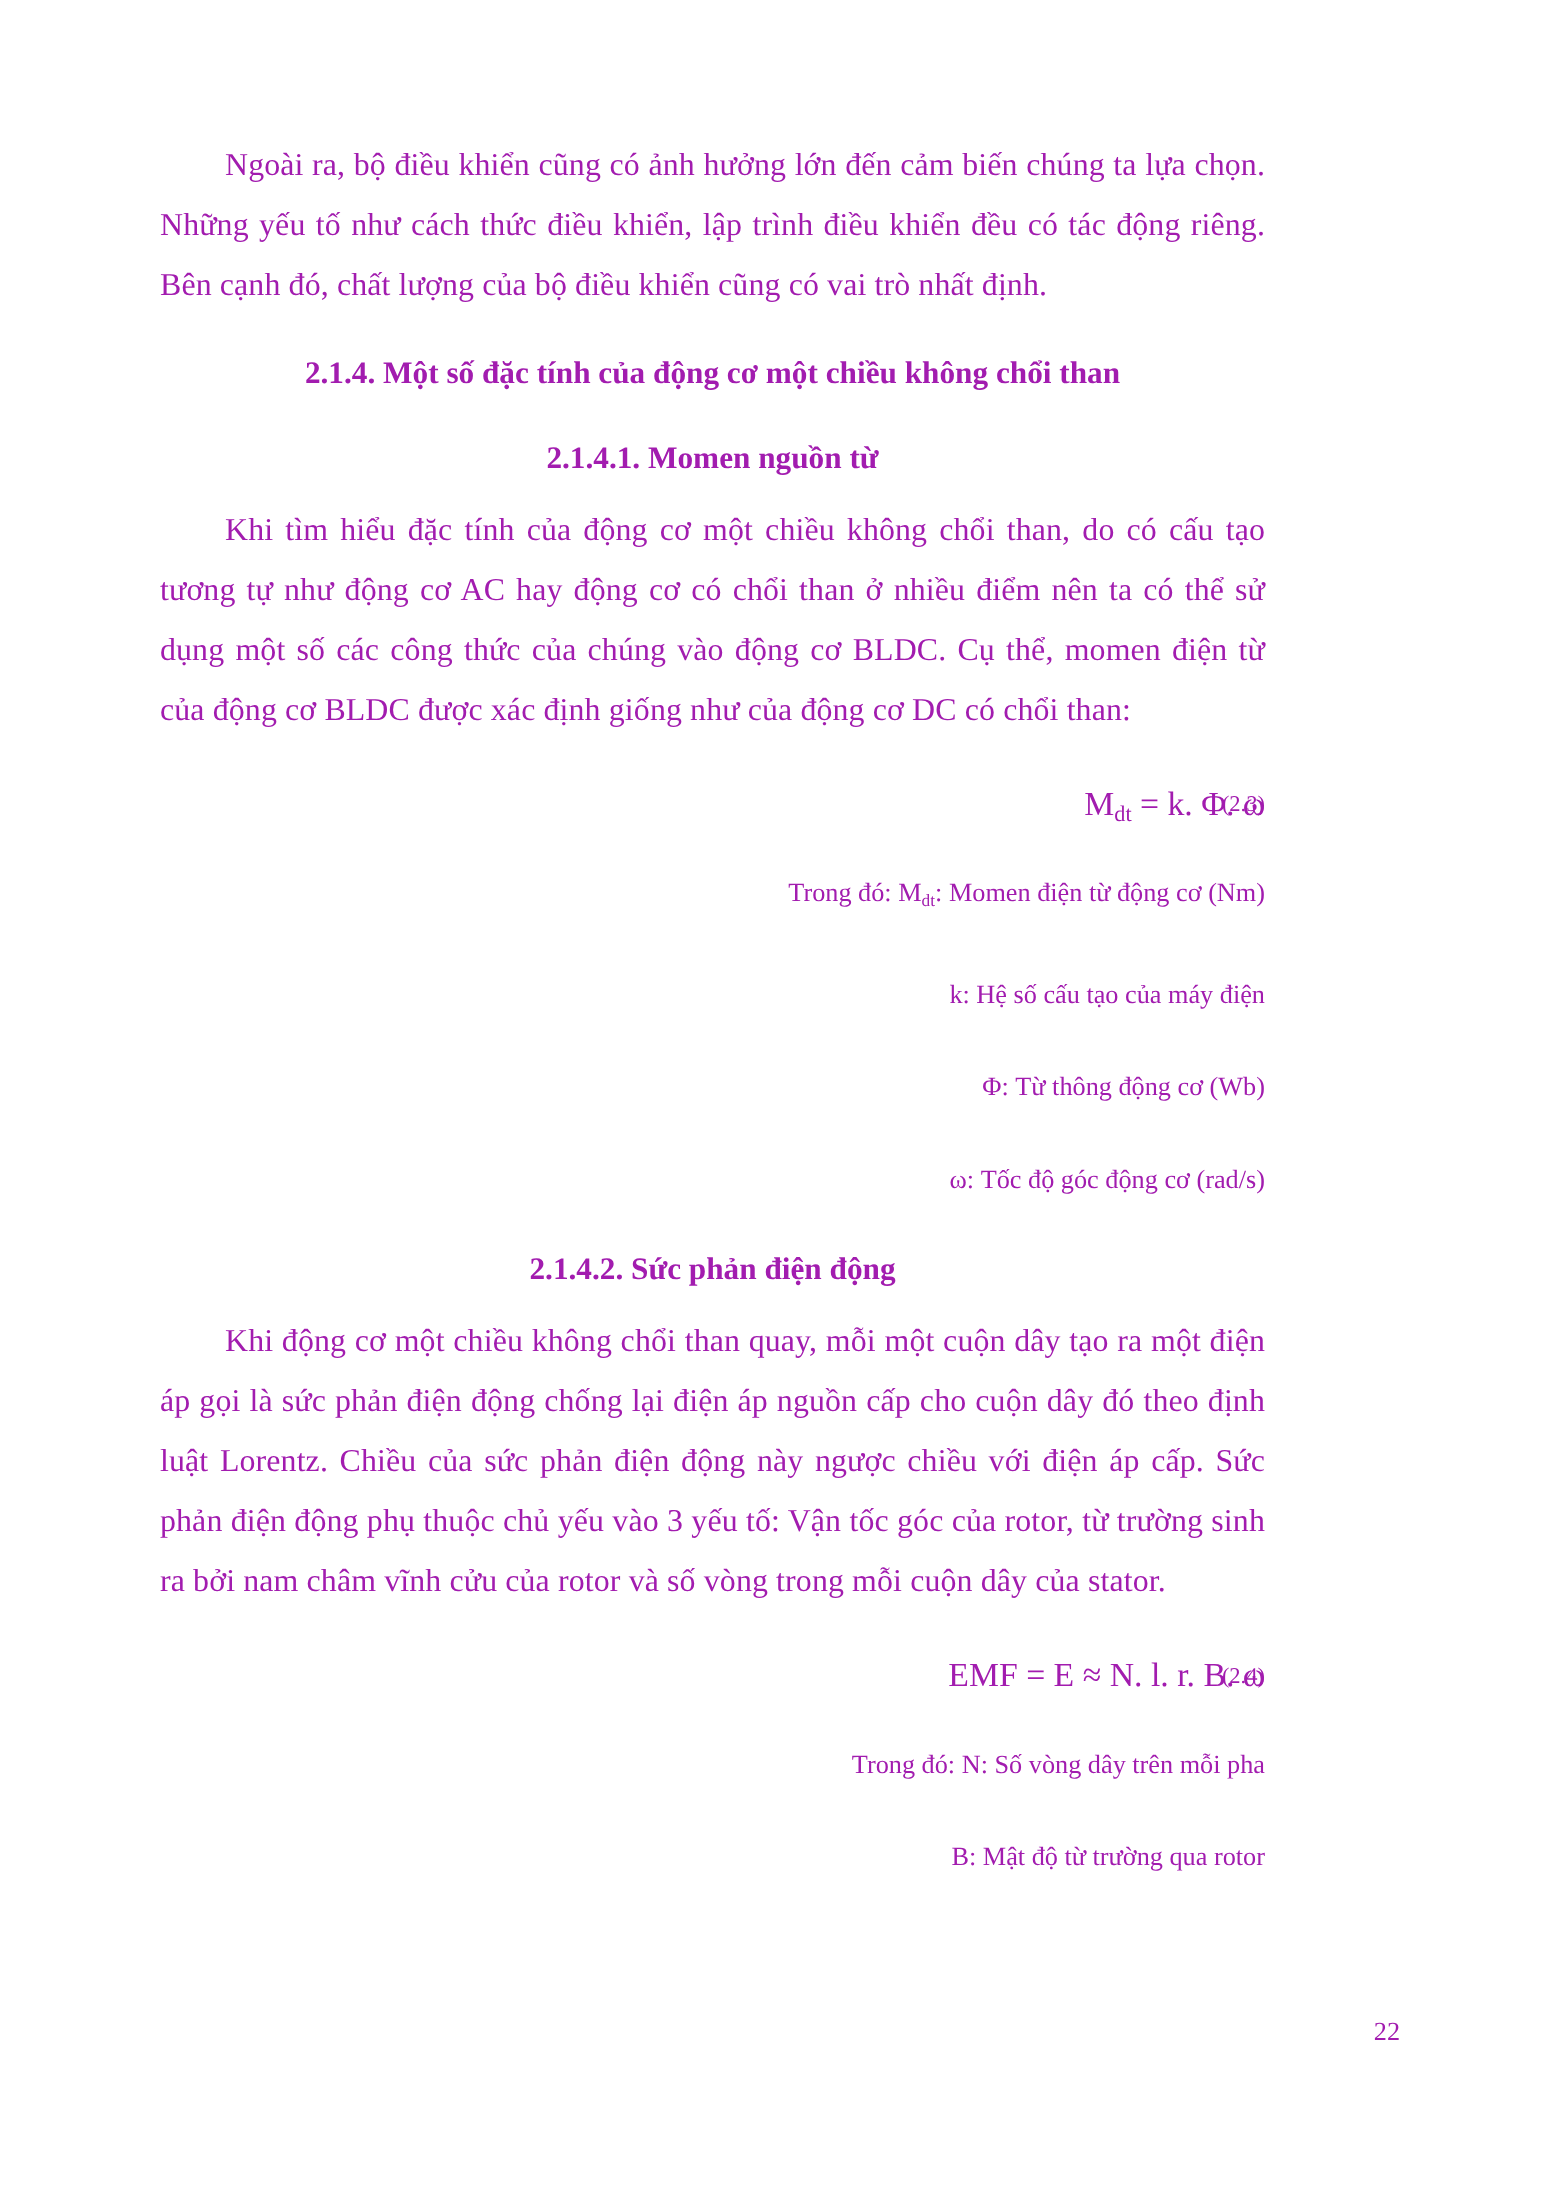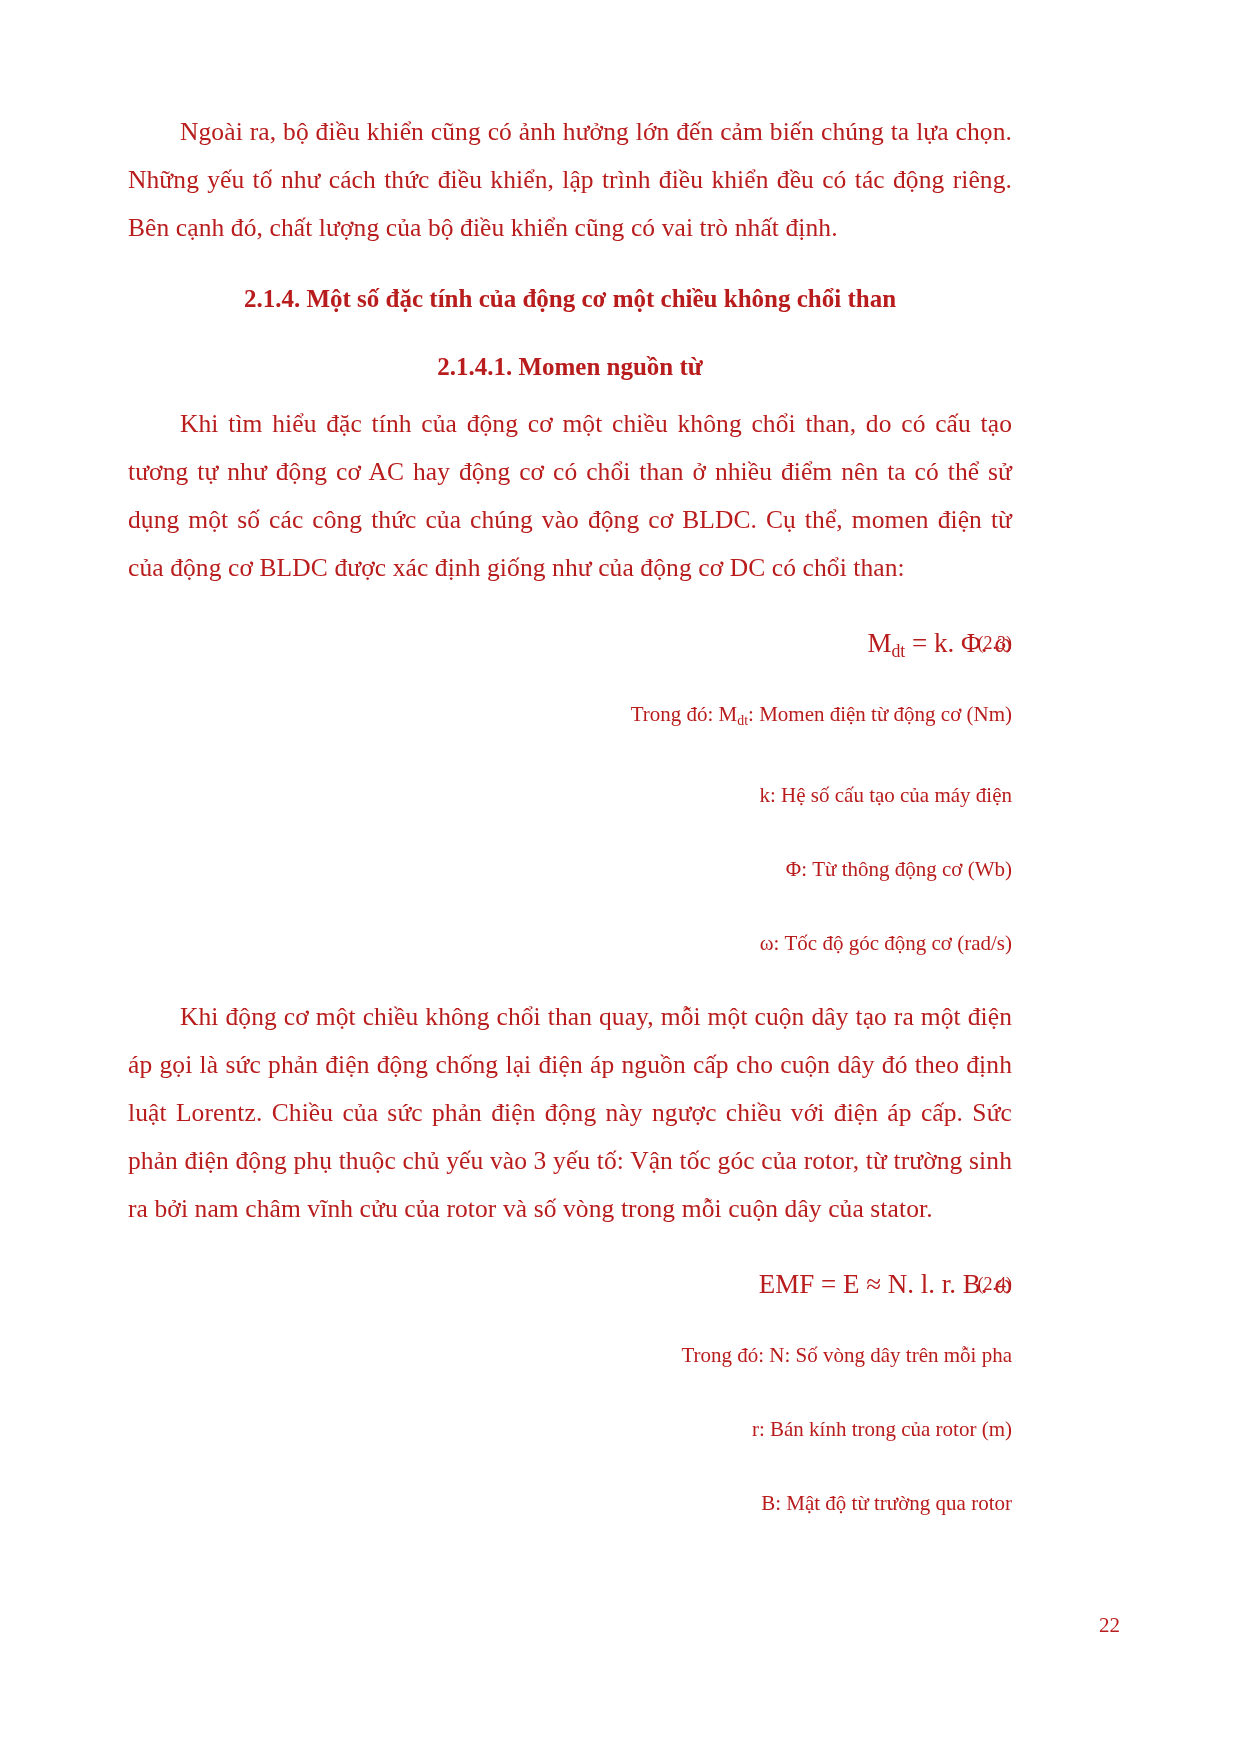--- a/index.html
+++ b/index.html
@@ -10,21 +10,21 @@
   }
 
   .page {
     position: relative;
     width: 1240px;
     height: 1754px;
     margin: 0 auto;
     background: #ffffff;
     box-sizing: border-box;
     font-family: "Liberation Serif", "DejaVu Serif", serif;
-    color: #b91c1c;
+    color: #a21caf;
     overflow: hidden;
   }
 
   .content {
     position: absolute;
     left: 128px;
     top: 108px;
     width: 884px;
   }
 
@@ -148,34 +148,34 @@
       <p class="defline"><span>Trong đó: </span><span class="sym">M</span><sub>dt</sub><span>: Momen điện từ động cơ (Nm)</span></p>
 
       <p class="defline"><span class="sym">k</span><span>: Hệ số cấu tạo của máy điện</span></p>
 
       <p class="defline"><span class="sym">Φ</span><span>: Từ thông động cơ (Wb)</span></p>
 
       <p class="defline"><span class="sym">ω</span><span>: Tốc độ góc động cơ (rad/s)</span></p>
 
     </div>
 
+    <h3 class="heading sub">2.1.4.2. Sức phản điện động</h3>
 
     <p class="para">Khi động cơ một chiều không chổi than quay, mỗi một cuộn dây tạo ra một điện áp gọi là sức phản điện động chống lại điện áp nguồn cấp cho cuộn dây đó theo định luật Lorentz. Chiều của sức phản điện động này ngược chiều với điện áp cấp. Sức phản điện động phụ thuộc chủ yếu vào 3 yếu tố: Vận tốc góc của rotor, từ trường sinh ra bởi nam châm vĩnh cửu của rotor và số vòng trong mỗi cuộn dây của stator.</p>
 
     <div class="eq-row">
       <div class="eq-body">EMF = E ≈ N. l. r. B. ω</div>
       <div class="eq-num">(2.4)</div>
     </div>
 
     <div class="deflist">
 
       <p class="defline"><span>Trong đó: </span><span class="sym">N</span><span>: Số vòng dây trên mỗi pha</span></p>
 
 
-      <p class="defline"><span class="sym">r</span><span>: Bán kính trong của rotor (m)</span></p>
 
       <p class="defline"><span class="sym">B</span><span>: Mật độ từ trường qua rotor</span></p>
 
     </div>
 
   </div>
 
   <div class="page-number">22</div>
 
 </div>

